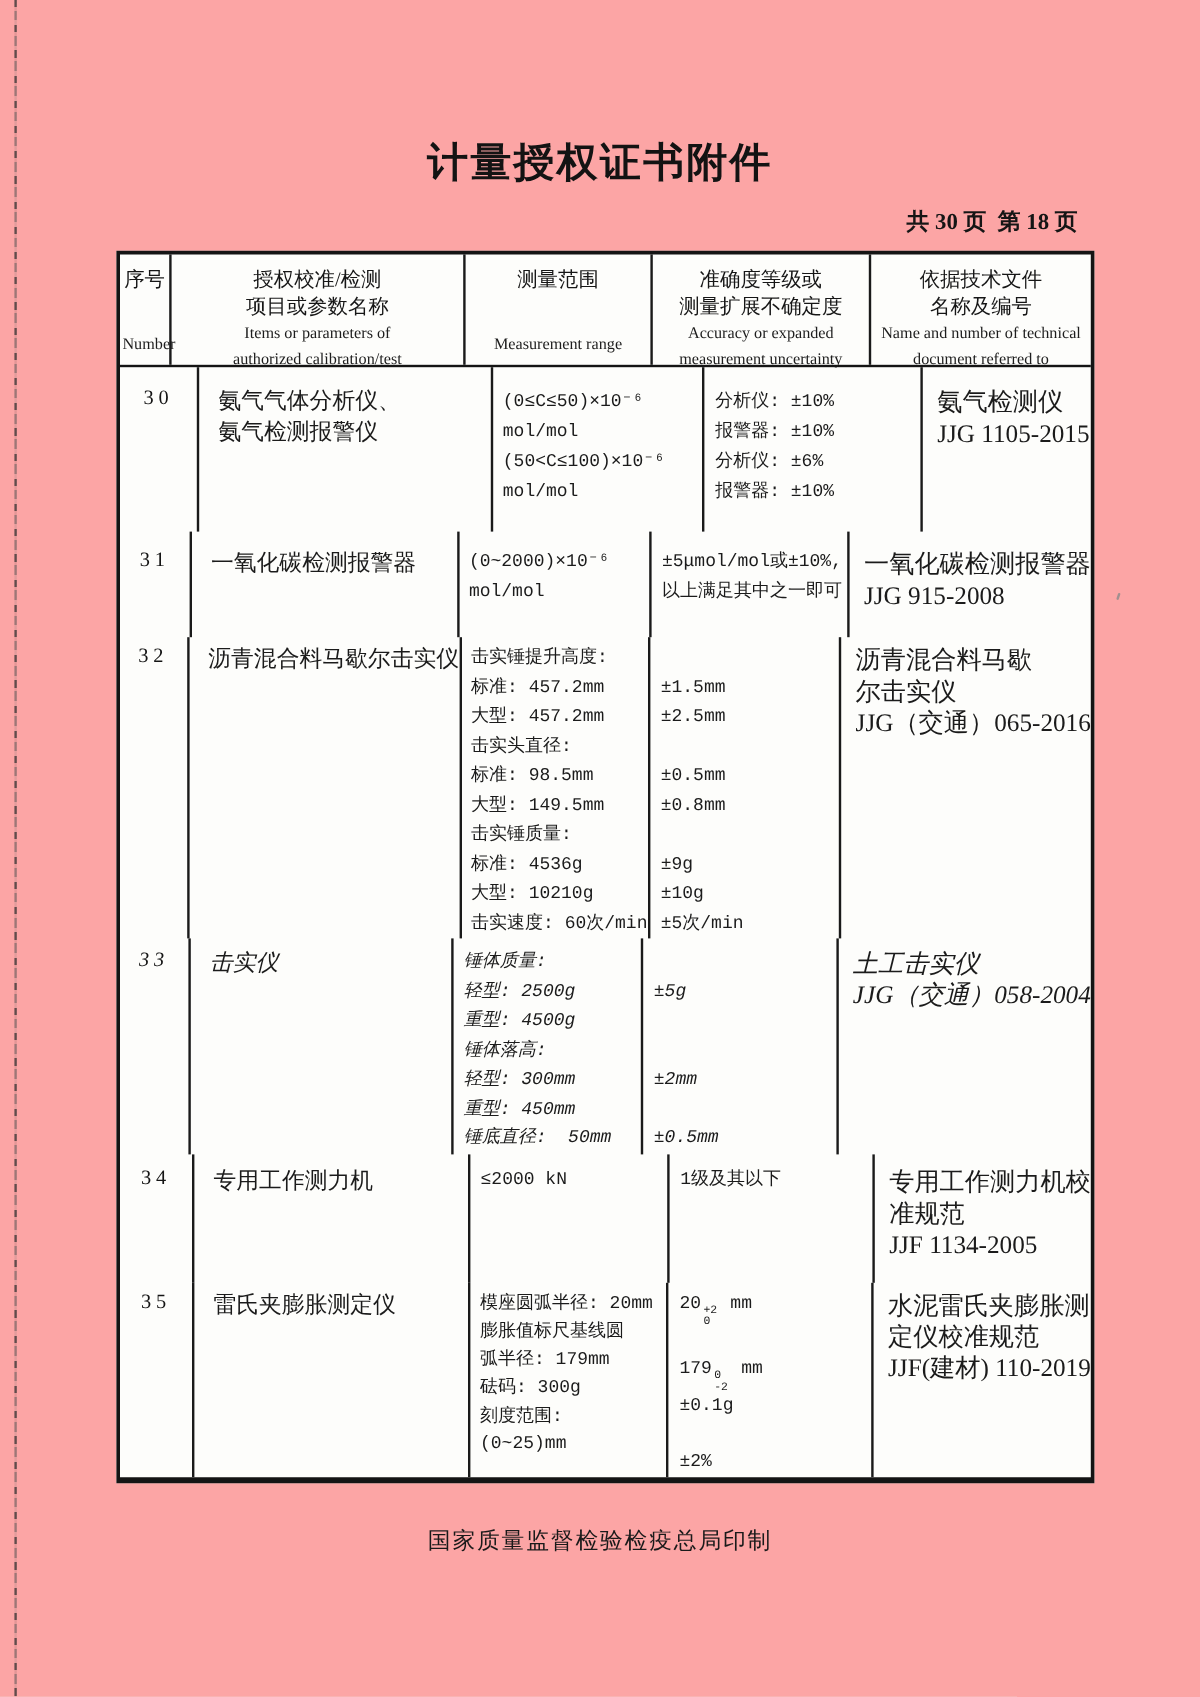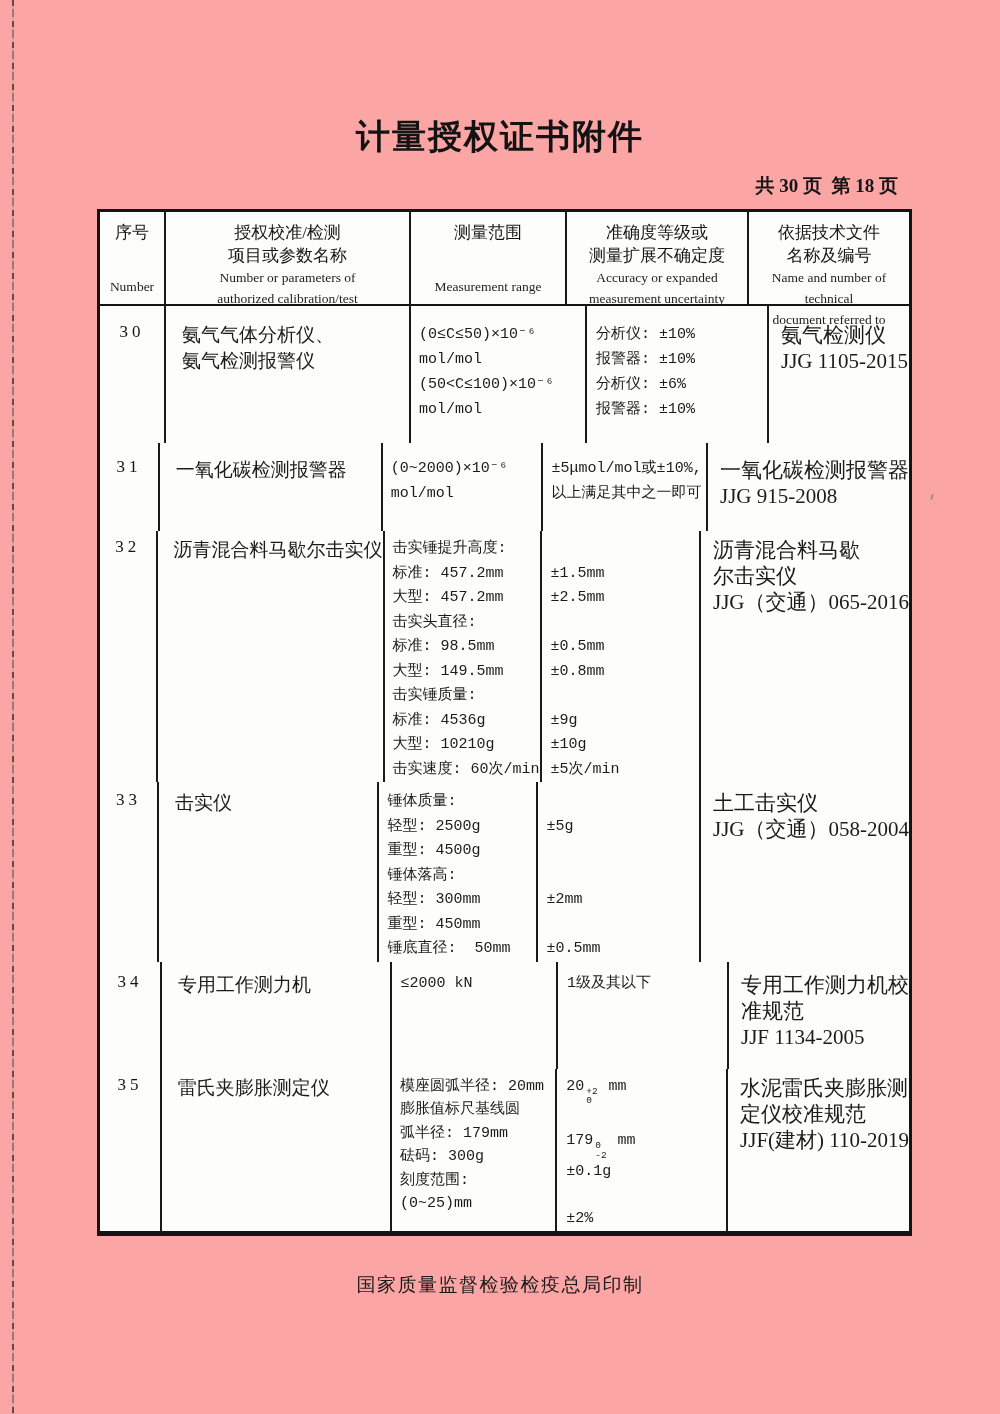--- a/index.html
+++ b/index.html
@@ -35,30 +35,30 @@
     border:3px solid #141414; border-bottom-width:5px;
     background:#fdfdfb;
   }
   .thead { display:flex; border-bottom:2px solid #141414; height:94px; box-sizing:border-box; }
   .thead > div {
     border-right:2px solid #1a1a1a; box-sizing:border-box;
     display:flex; flex-direction:column; justify-content:space-between;
     text-align:center; padding:9px 2px 7px;
   }
   .thead > div:last-child { border-right:none; }
-  .w1 { width:66px; } .w2 { width:245px; } .w3 { width:156px; } .w4 { width:182px; } .w5 { flex:1; }
+  .w1 { width:43px; } .w2 { width:245px; } .w3 { width:156px; } .w4 { width:182px; } .w5 { flex:1; }
   .hzh { font-size:17px; line-height:23px; color:#161616; }
   .hen { font-size:13.5px; line-height:21px; color:#1d1d1d; }
   .trow { display:flex; box-sizing:border-box; }
   .trow > div { border-right:2px solid #1a1a1a; box-sizing:border-box; }
   .trow > div:last-child { border-right:none; }
   .r0 { min-height:137px; } .r0 > div { padding-top:16px; }
   .r1 { min-height:88px;  } .r1 > div { padding-top:14px; }
   .r2 { min-height:247px; } .r2 > div { padding-top:6px; }
-  .r3 { min-height:178px; } .r3 > div { padding-top:8px; }
+  .r3 { min-height:178px; } .r3 > div { padding-top:8px;font-style:italic; }
   .r4 { min-height:107px; } .r4 > div { padding-top:10px; }
   .r5 { min-height:141px; } .r5 > div { padding-top:6px; }
   .cnum { width:66px; text-align:center; font-size:17px; letter-spacing:4px; color:#141414; }
   .cit  { width:245px; padding-left:16px; font-size:19px; }
   .crange { width:176px; padding-left:8px; font-family:"Liberation Mono","DejaVu Sans Mono",monospace; font-size:15px; }
   .cacc   { width:182px; padding-left:9px; font-family:"Liberation Mono","DejaVu Sans Mono",monospace; font-size:15px; }
   .cdoc   { flex:1; padding-left:12px; font-size:21px; }
   .ln { line-height:24.5px; min-height:24.5px; white-space:pre; }
   .r0 .ln { line-height:25px; min-height:25px; }
   .r5 .ln { line-height:23.5px; min-height:23.5px; }
@@ -87,21 +87,21 @@
       <div class="w1">
         <div class="hzh">序号</div>
         <div class="hen">Number</div>
       </div>
       <div class="w2">
         <div>
           <div class="hzh">授权校准/检测</div>
           <div class="hzh">项目或参数名称</div>
         </div>
         <div>
-          <div class="hen">Number or parameters of</div>
+          <div class="hen">Items or parameters of</div>
           <div class="hen">authorized calibration/test</div>
         </div>
       </div>
       <div class="w3">
         <div class="hzh">测量范围</div>
         <div class="hen">Measurement range</div>
       </div>
       <div class="w4">
         <div>
           <div class="hzh">准确度等级或</div>

